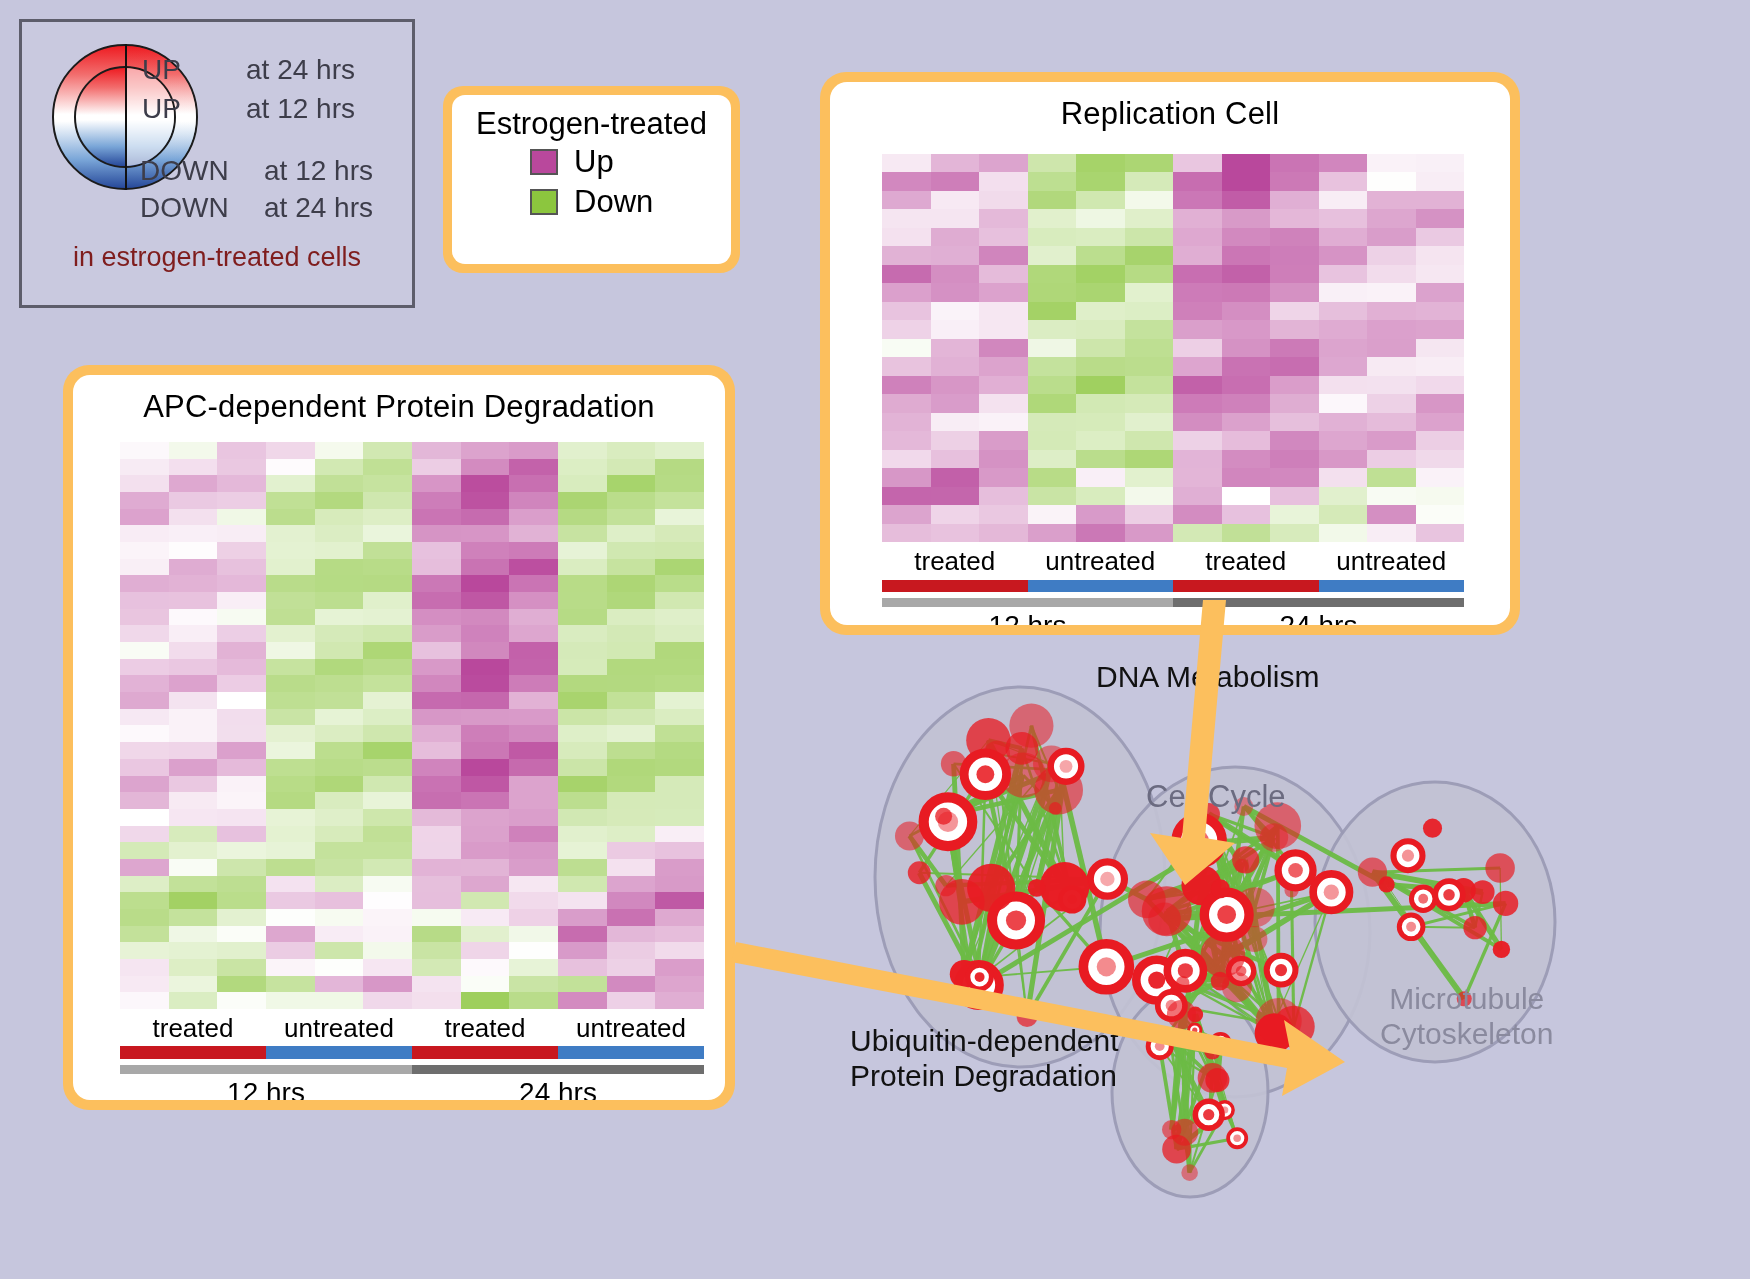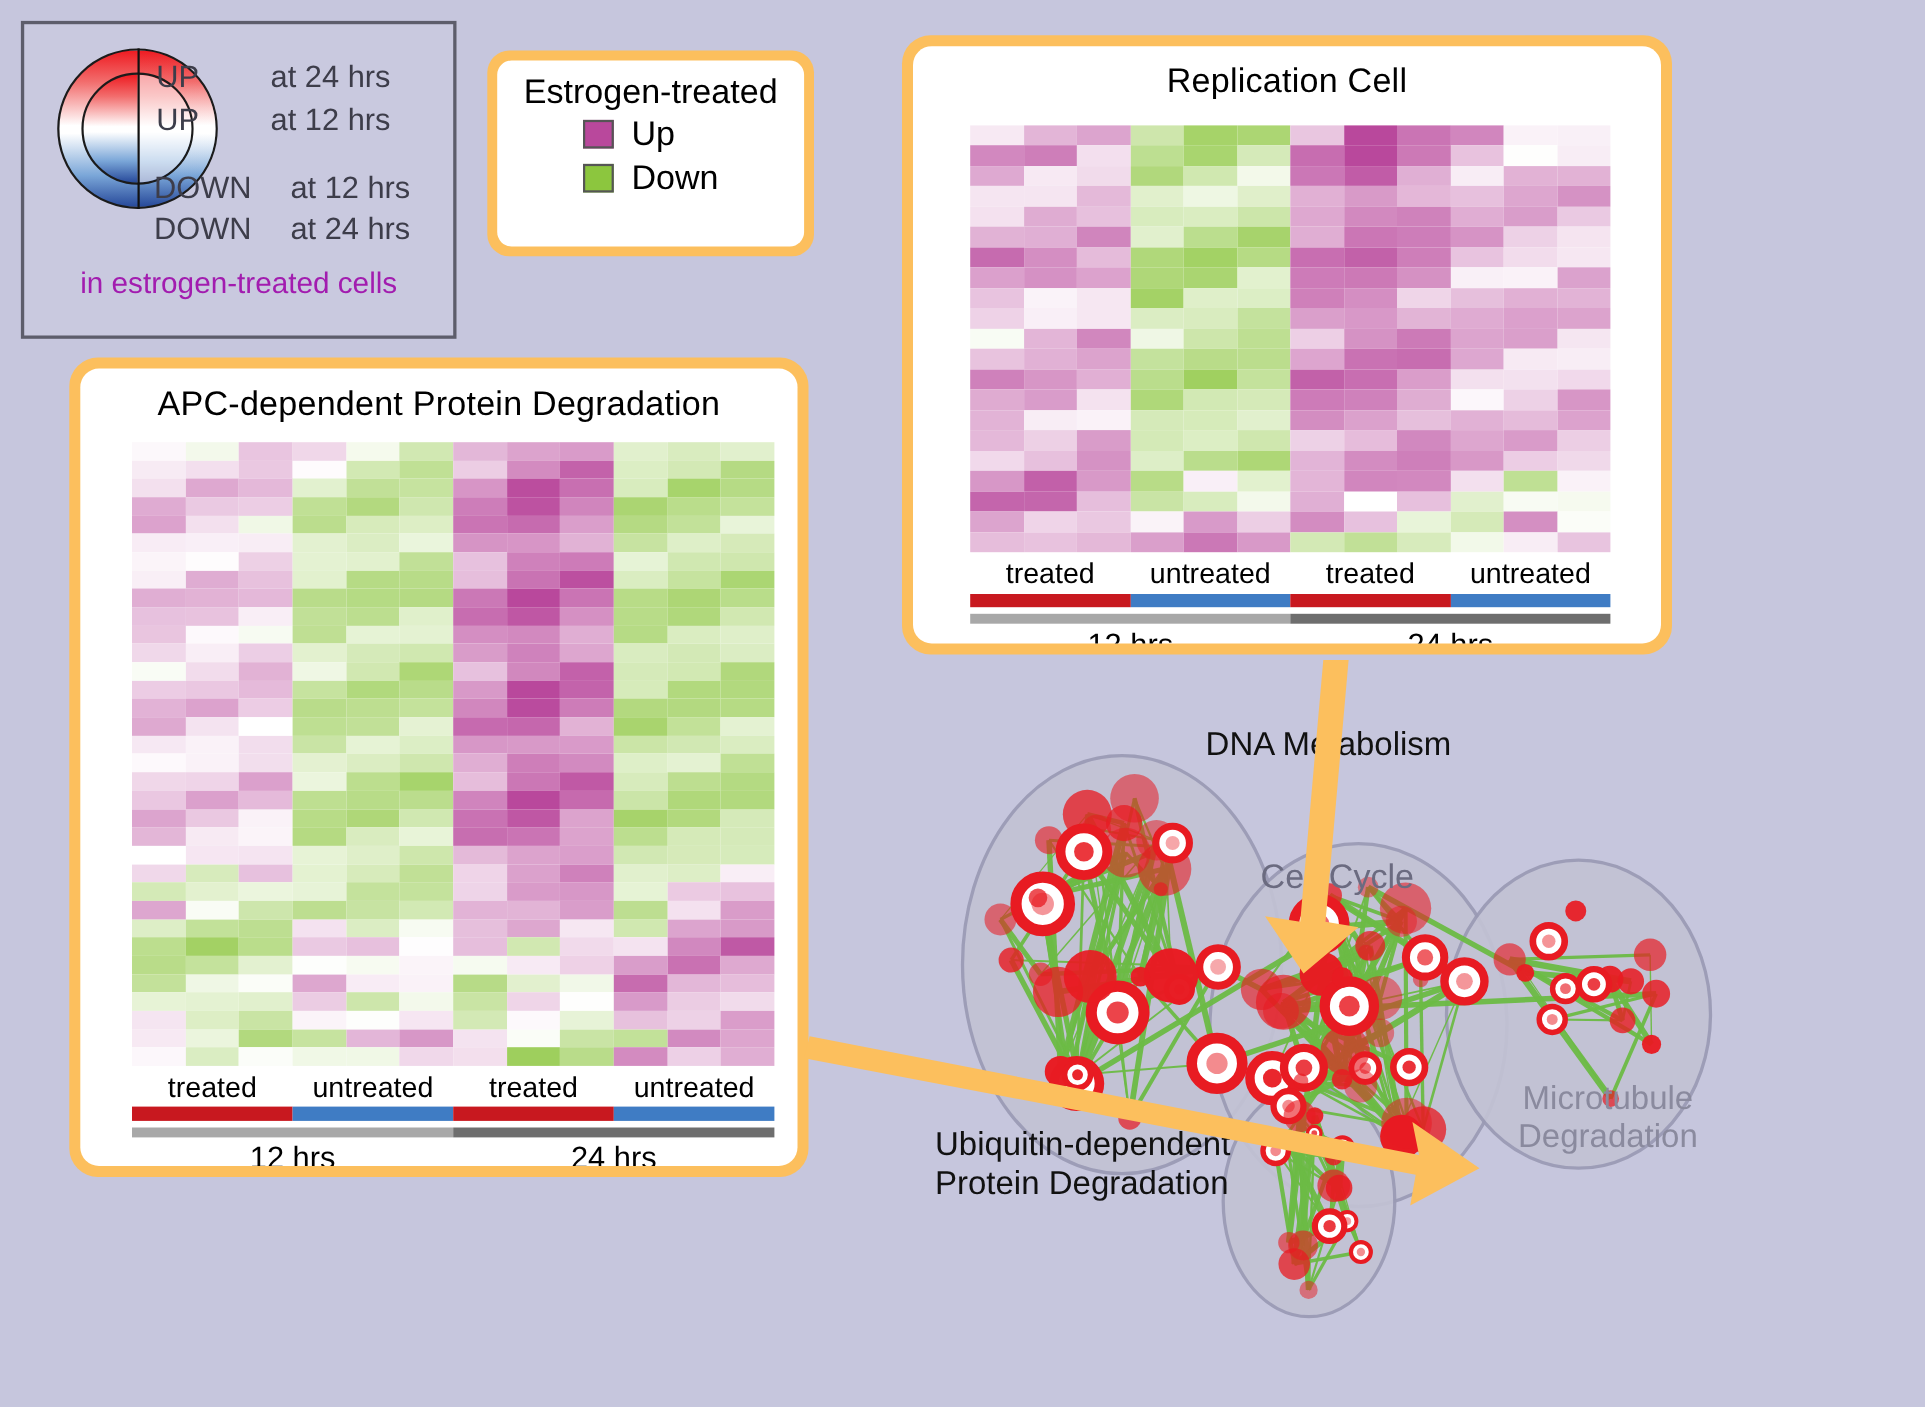--- a/index.html
+++ b/index.html
@@ -32,26 +32,27 @@
     position:absolute;left:22px;top:22px;width:102px;height:102px;border-radius:50%;
     border:2px solid #1b1b1b;box-sizing:border-box;overflow:hidden;
     background:linear-gradient(to bottom,#ee1c22 0%,#f26d6d 20%,#ffffff 48%,#ffffff 53%,#7aa6d8 80%,#27499a 100%);
   }
   .ring-mid-right{
     position:absolute;left:50%;top:0;width:50%;height:100%;
     background:rgba(255,255,255,.62);
   }
   .ring-vline{position:absolute;left:73px;top:0;width:2px;height:146px;background:#111;}
   .key-label{position:absolute;color:#3d3d4a;font-size:28px;font-weight:400;white-space:nowrap;}
-  .key-foot{position:absolute;left:0;right:0;text-align:center;color:#a21caf;font-size:27px;line-height:1.22;}
+  .key-foot{position:absolute;left:0;right:0;text-align:center;color:#7f1d1d;font-size:27px;line-height:1.22;}
 
   
   .panel{
     position:absolute;background:#fcbf5d;border-radius:26px;padding:10px;
     box-sizing:border-box;
+    margin-top:40px;
   }
   .panel-inner{
     width:100%;height:100%;background:#fff;border-radius:17px;box-sizing:border-box;
     position:relative;overflow:hidden;
   }
   .panel-title{
     text-align:center;font-size:31px;color:#000;font-weight:400;
     padding-top:14px;letter-spacing:.2px;
   }
 
@@ -1176,21 +1177,21 @@
       <circle cx="404.77309393647863" cy="418.1546563960945" r="2.5843819642366754" fill="#e81b22" opacity="0.80"></circle>
       <circle cx="418.70639239925316" cy="502.6869202273775" r="13.381216589073286" fill="#ffffff" stroke="#e81b22" stroke-width="5.62011096741078"></circle>
       <circle cx="418.70639239925316" cy="502.6869202273775" r="5.62011096741078" fill="#e81b22" opacity="0.87"></circle>
       <circle cx="447.17946719832173" cy="526.2213620899411" r="9.053162814608385" fill="#ffffff" stroke="#e81b22" stroke-width="3.8023283821355216"></circle>
       <circle cx="447.17946719832173" cy="526.2213620899411" r="3.8023283821355216" fill="#e81b22" opacity="0.50"></circle>
     </svg>
 
   <div class="netlabel" style="left:306px;top:48px;color:#111;">DNA Metabolism</div>
   <div class="netlabel" style="left:356px;top:167px;color:#6b6b80;font-size:31px;">Cell Cycle</div>
   <div class="netlabel" style="left:590px;top:370px;color:#8a8a9e;font-size:30px;line-height:1.15;text-align:center;">Microtubule
-Degradation</div>
+Cytoskeleton</div>
   <div class="netlabel" style="left:60px;top:411px;color:#111;font-size:30px;line-height:1.18;">Ubiquitin-dependent
 Protein Degradation</div>
 </div>
 
 <svg class="abs arrowsvg" style="left:0;top:0;width:1750px;height:1279px;pointer-events:none;">
 
   <g>
     <path d="M1203,600 L1182,838 L1150,833 L1185,885 L1235,843 L1205,838 L1226,600 Z" fill="#fcbf5d"></path>
   </g>
 

